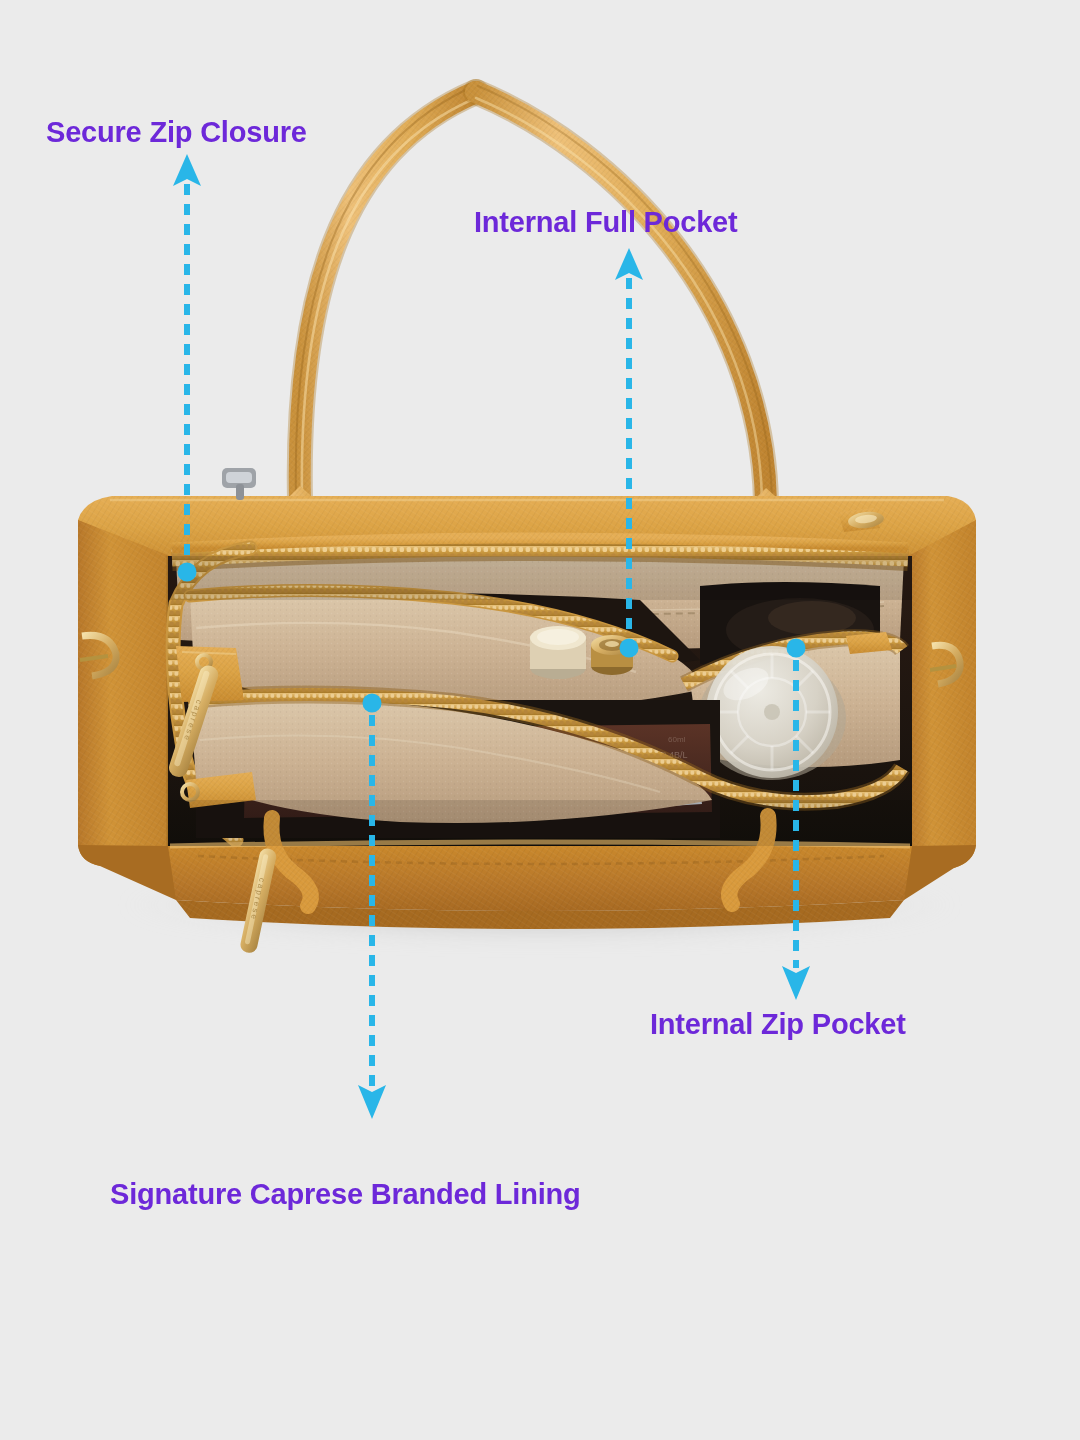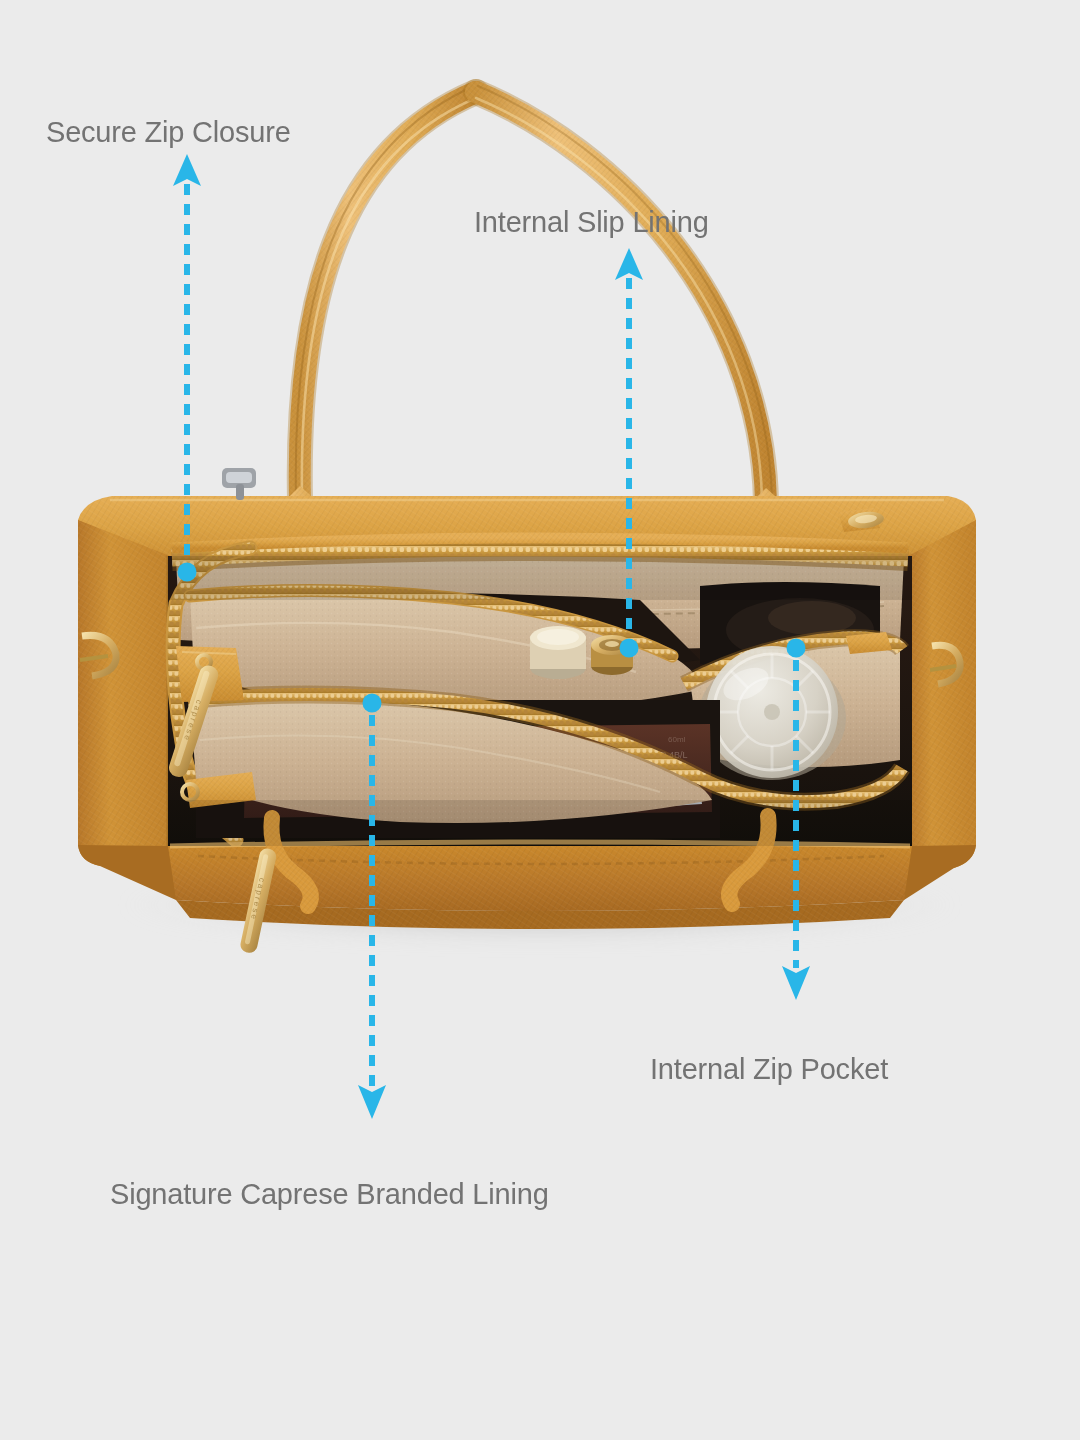--- a/index.html
+++ b/index.html
@@ -7,29 +7,29 @@
     width:1080px; height:1440px;
     background:#ebebeb;
     font-family:"Liberation Sans", sans-serif;
     overflow:hidden;
   }
   #stage { position:relative; width:1080px; height:1440px; background:#ebebeb; }
 
   
   .callout {
     position:absolute;
-    font-weight:normal;
-    color:#737373;
+    font-weight:bold;
+    color:#6d28d9;
     white-space:nowrap;
     letter-spacing:-0.2px;
     line-height:1;
   }
   #label-zip      { left:46px;  top:118px;  font-size:29px; }
   #label-slip     { left:474px; top:208px;  font-size:29px; }
-  #label-izip     { left:650px; top:1010px; font-size:29px;margin-top:45px; }
+  #label-izip     { left:650px; top:1010px; font-size:29px; }
   #label-lining   { left:110px; top:1180px; font-size:29px; }
 
   
   .arrow { position:absolute; }
   .arrow svg { display:block; overflow:visible; }
 
   
   #bag { position:absolute; left:0; top:0; width:1080px; height:1440px; }
   #bag svg { display:block; }
 
@@ -406,19 +406,19 @@
   <div class="arrow" id="arrow-lining" style="left:350px; top:693px;">
     <svg width="46" height="436">
       <circle cx="22" cy="10" r="9.5" fill="#29b6e8"></circle>
       <line x1="22" y1="22" x2="22" y2="394" stroke="#29b6e8" stroke-width="6" stroke-dasharray="11 9"></line>
       <path d="M22,426 L36,392 L22,399 L8,392 Z" fill="#29b6e8"></path>
     </svg>
   </div>
 
   <div class="callout" id="label-zip">Secure Zip Closure</div>
 
-  <div class="callout" id="label-slip">Internal Slip Lining</div>
+  <div class="callout" id="label-slip">Internal Full Pocket</div>
 
   <div class="callout" id="label-izip">Internal Zip Pocket</div>
 
   <div class="callout" id="label-lining">Signature Caprese Branded Lining</div>
 
 </div>
 
 </body></html>

